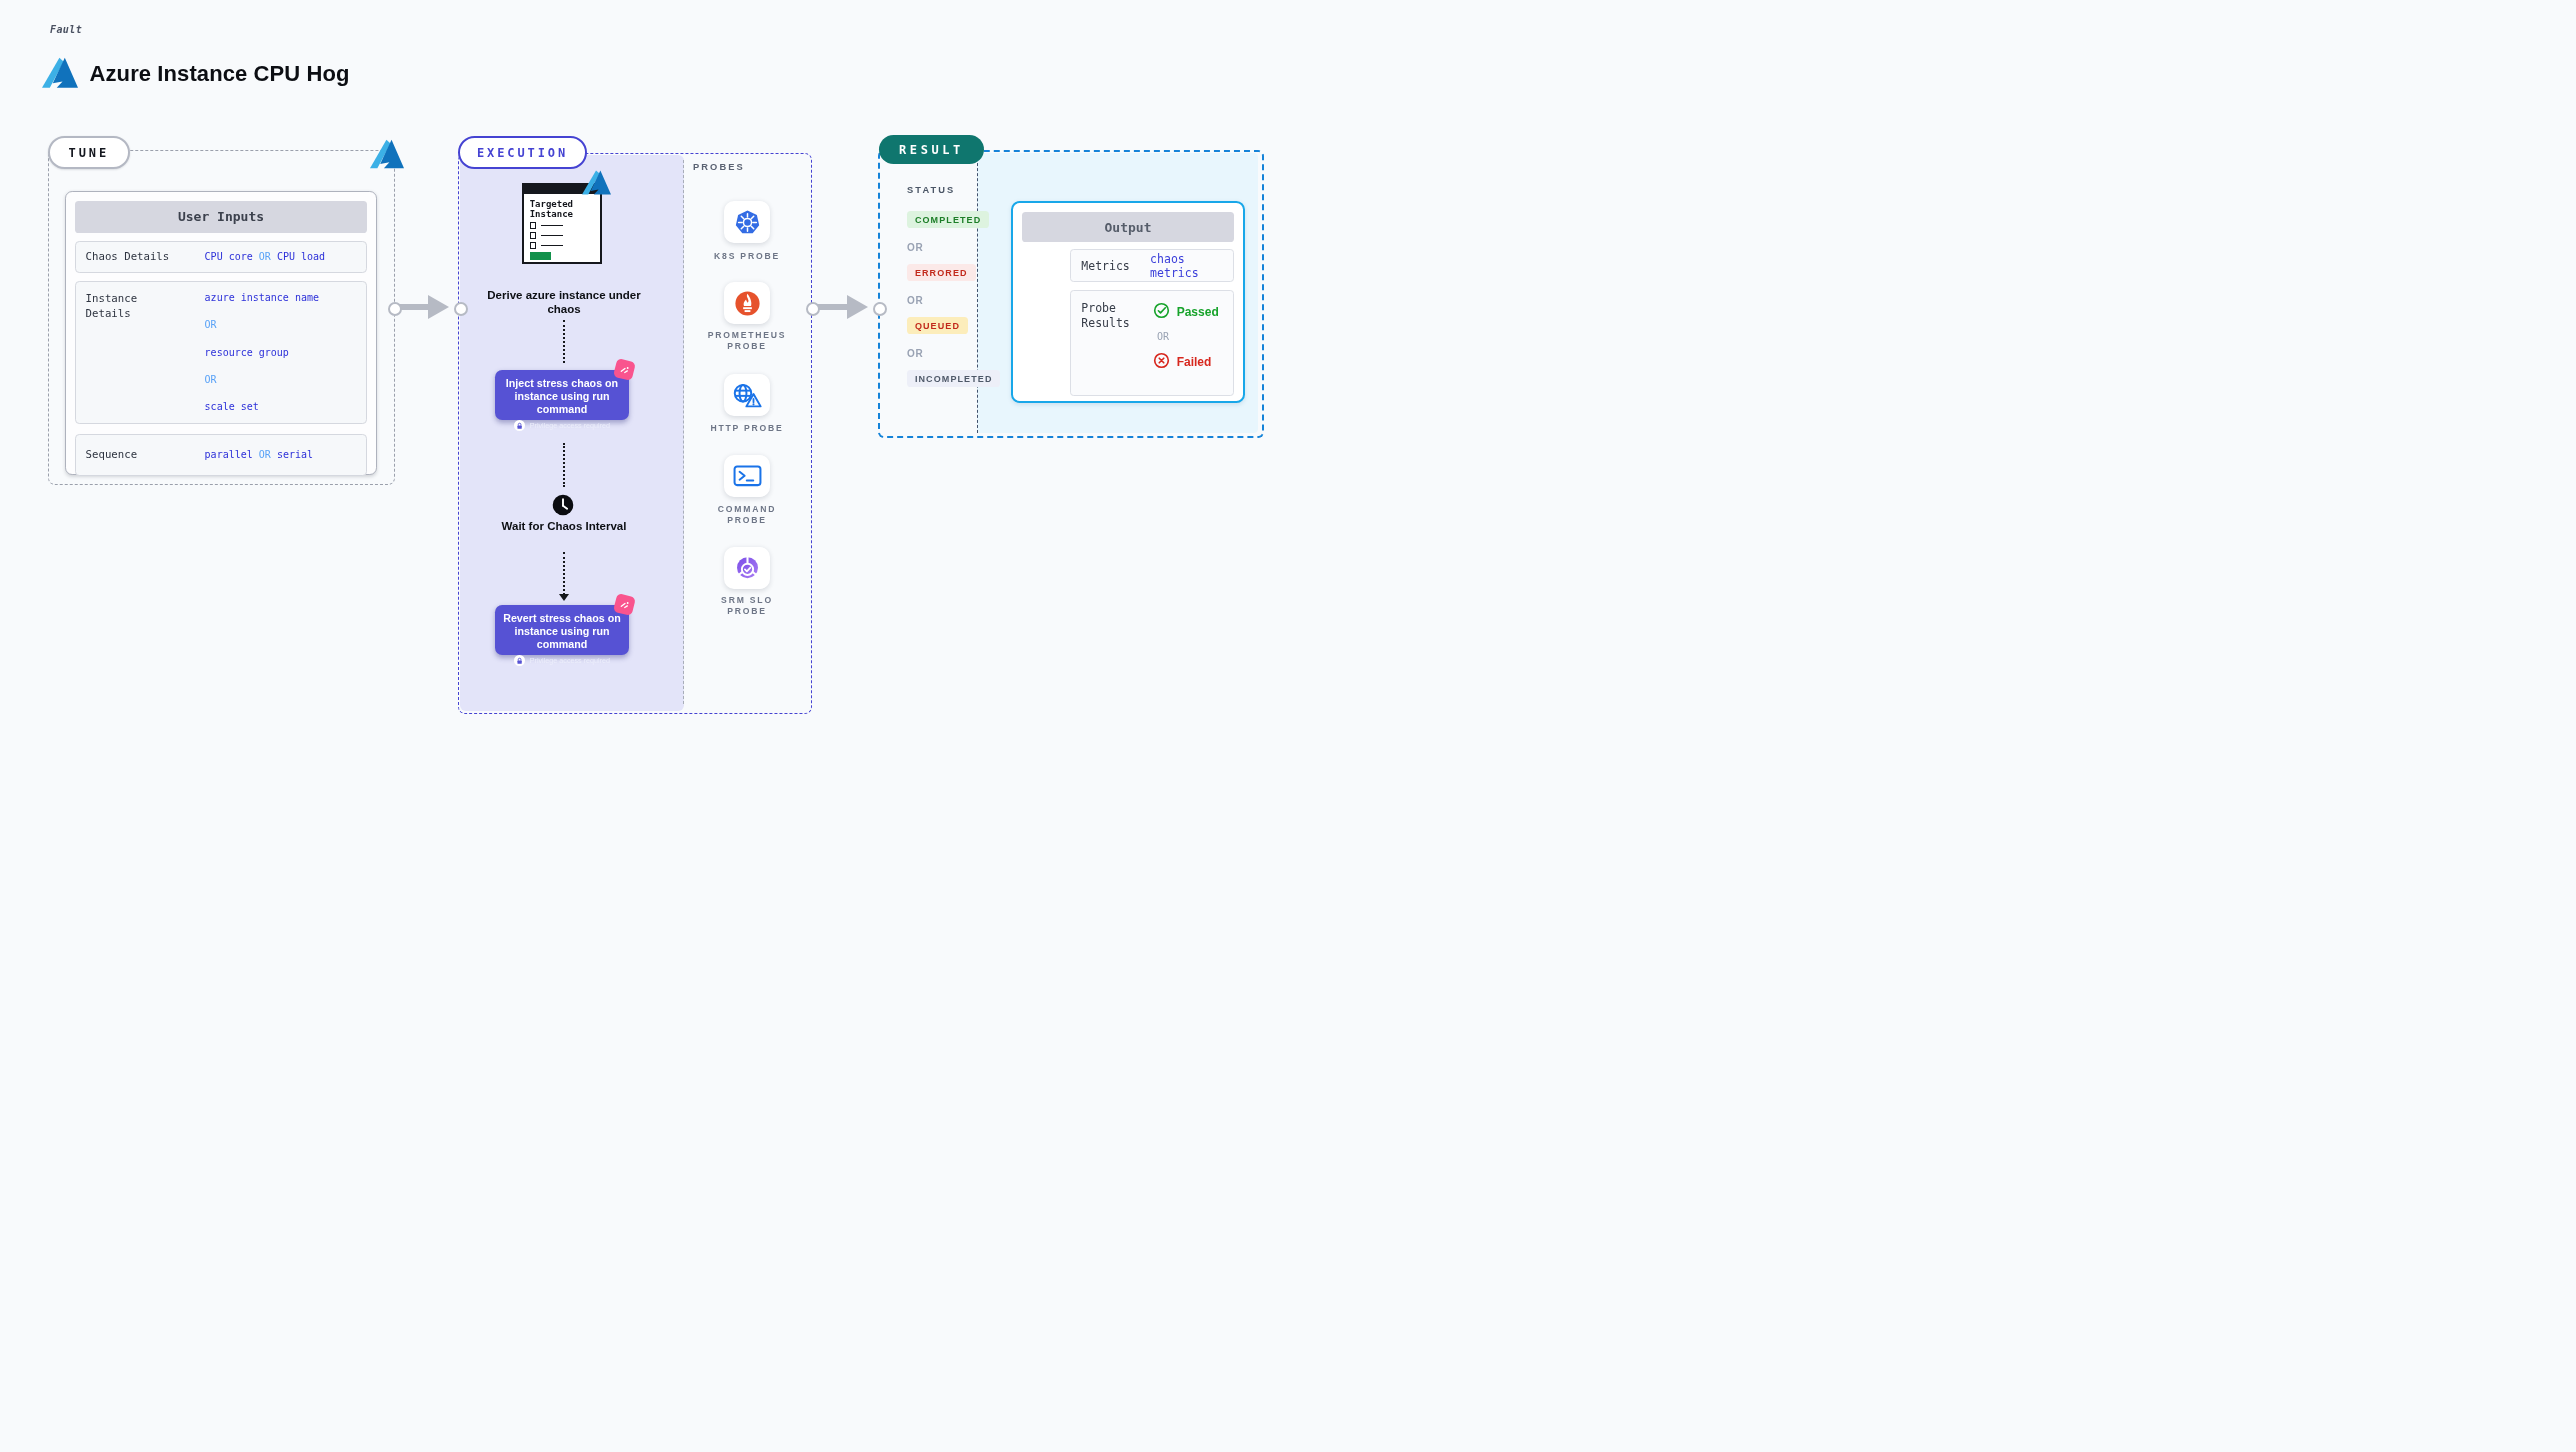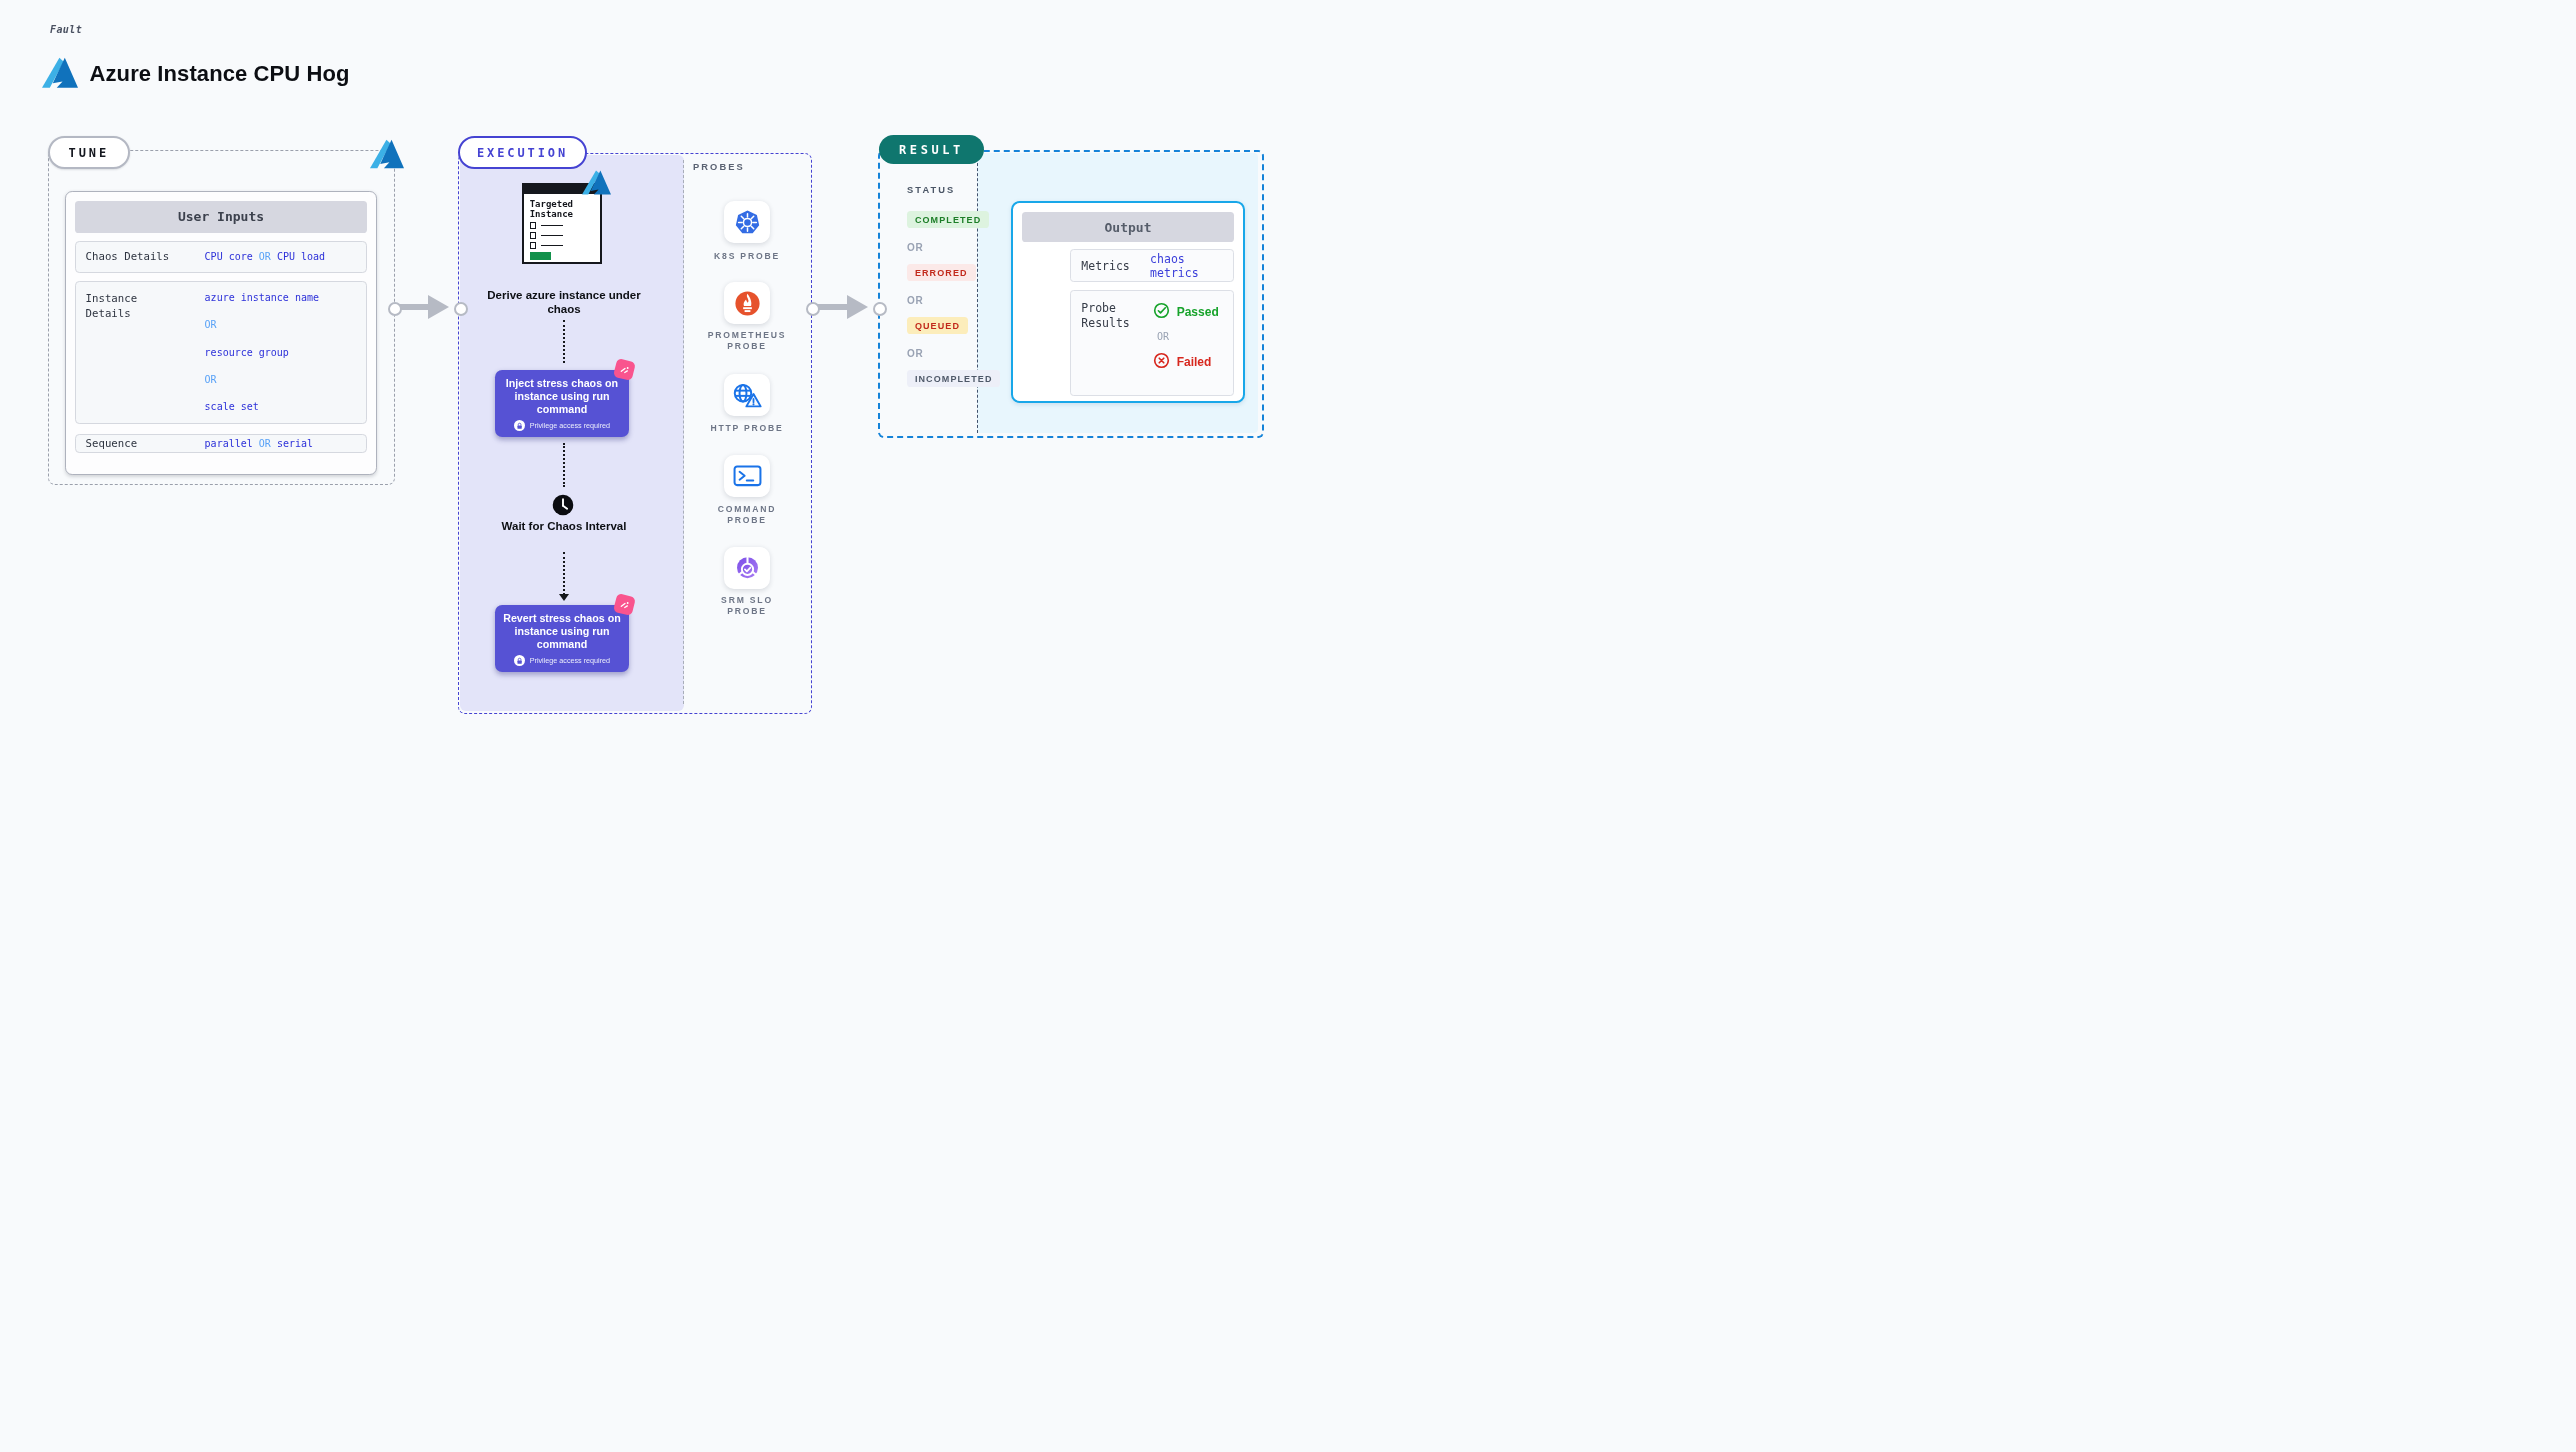--- a/index.html
+++ b/index.html
@@ -34,21 +34,21 @@
 
   
   .ui-card{left:65px;top:191px;width:312px;height:284px;background:#fdfdfe;border:1.4px solid #aeb2bd;
            border-radius:7.2px;box-shadow:0 1.4px 3.6px rgba(20,25,40,.16);box-sizing:border-box;padding:8.6px;}
   .ui-head{height:32px;background:#d6d7e0;border-radius:3.6px;display:flex;align-items:center;justify-content:center;
            font-size:13px;font-weight:700;color:#3c414d;}
   .ui-row{background:#f6f8fa;border:1.1px solid #d5d8df;border-radius:4.3px;box-sizing:border-box;position:relative;}
   .ui-row .lab{font-size:10.7px;color:#2e3440;}
   .r1{margin-top:8.6px;height:31.5px;display:flex;align-items:center;padding-left:10px;}
   .r2{margin-top:8.6px;height:143px;padding:8.6px 0 0 10px;}
-  .r3{margin-top:9.3px;height:19px;display:flex;align-items:center;padding-left:10px;}
+  .r3{margin-top:9.3px;height:42px;display:flex;align-items:center;padding-left:10px;}
   .val{font-size:10px;color:#2d31d9;}
   .or-lt{color:#58a2f7;}
   .vcol{position:absolute;left:129px;top:10px;bottom:11.5px;display:flex;flex-direction:column;justify-content:space-between;align-items:flex-start;}
   .voff{position:absolute;left:129px;}
 
   
   .conn-bar{height:5.7px;background:#b6bac4;top:304px;}
   .conn-head{width:0;height:0;border-top:12px solid transparent;border-bottom:12px solid transparent;
              border-left:21px solid #b6bac4;top:295px;}
   .conn-dot{width:10px;height:10px;border:2.9px solid #b6bac4;background:#fff;border-radius:50%;top:302px;z-index:6;}
@@ -58,21 +58,21 @@
   .win-bar{height:9.3px;background:#15171d;}
   .win-body{padding:4.3px 0 0 5.7px;}
   .win-title{font-size:9px;font-weight:700;color:#15171d;line-height:10px;width:60px;}
   .chk-row{display:flex;align-items:center;margin-top:3.6px;}
   .chk{width:6.4px;height:6.4px;border:1.2px solid #15171d;box-sizing:border-box;}
   .chk-line{width:21.5px;height:1.4px;background:#15171d;margin-left:5px;}
   .green-bar{width:21.5px;height:7.9px;background:#12914b;margin-top:3.6px;}
   .cap{width:158px;text-align:center;font-size:11.5px;font-weight:700;color:#0d0f14;line-height:13.6px;}
   .dotline{width:0;border-left:2.1px dotted #15171c;}
   .dothead{width:0;height:0;border-left:5px solid transparent;border-right:5px solid transparent;border-top:7.9px solid #15171c;}
-  .pcard{width:134px;height:67px;background:#5652d4;border-radius:7.2px;box-shadow:0 2.1px 5.7px rgba(40,40,120,.35);
+  .pcard{width:134px;height:50px;background:#5652d4;border-radius:7.2px;box-shadow:0 2.1px 5.7px rgba(40,40,120,.35);
          color:#ffffff;text-align:center;box-sizing:border-box;padding:7.2px 7.2px 0 7.2px;}
   .pcard .txt{font-size:10.7px;font-weight:700;line-height:13px;}
   .priv{display:flex;align-items:center;justify-content:center;gap:4.3px;margin-top:3.6px;}
   .priv .cir{width:11.5px;height:11.5px;background:#ffffff;border-radius:50%;display:flex;align-items:center;justify-content:center;}
   .priv .ptx{font-size:7.2px;color:#eceefb;}
   .chaos-badge{width:18.6px;height:18.6px;background:#f9548e;border-radius:5px;transform:rotate(14deg);
                display:flex;align-items:center;justify-content:center;z-index:4;}
   .clockwrap{left:552px;top:494px;}
 
   

